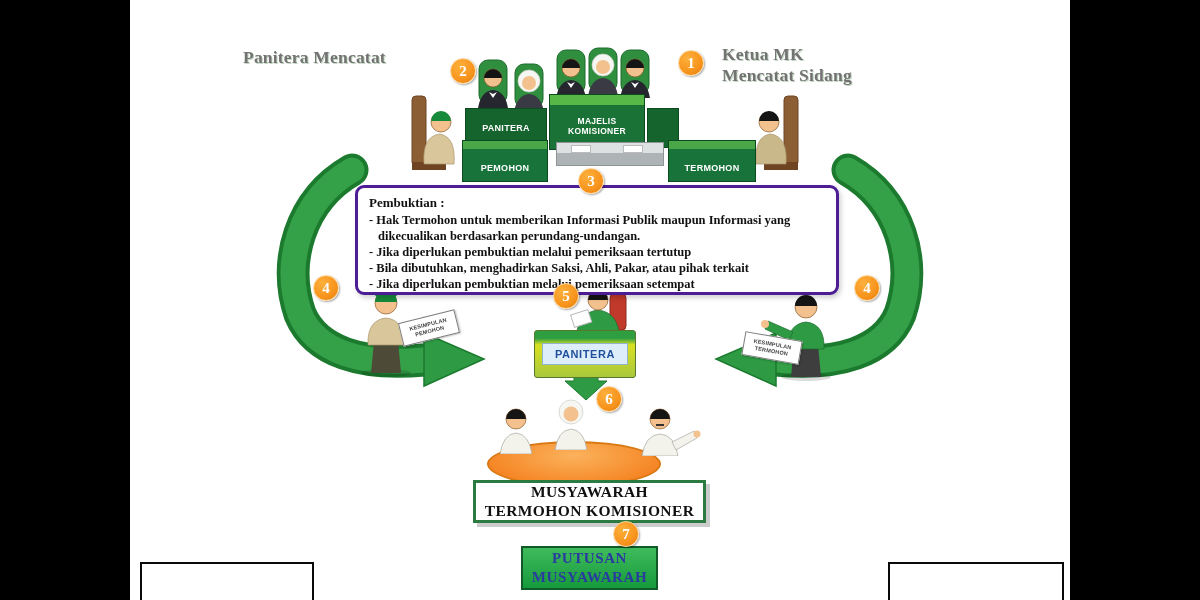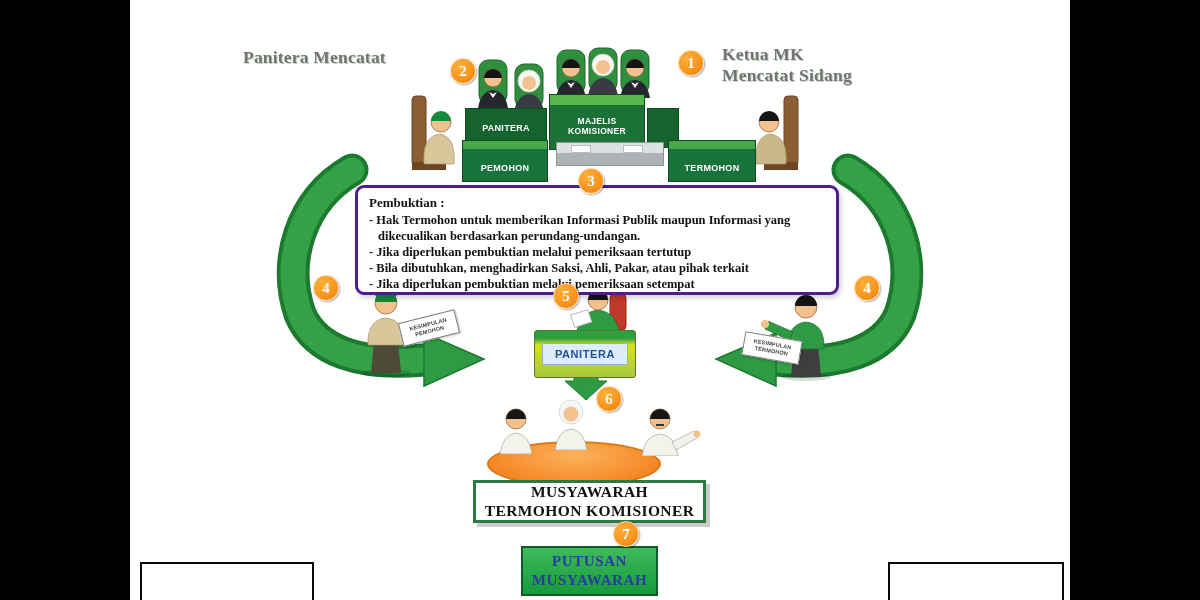--- a/index.html
+++ b/index.html
@@ -47,21 +47,21 @@
   .round-table{position:absolute;left:487px;top:441px;width:170px;height:42px;z-index:3;
                border-radius:50%;border:2px solid #D97914;
                background:radial-gradient(ellipse at 50% 30%,#FBB25C,#F58220 80%);}
 
   .musyawarah{position:absolute;left:473px;top:480px;width:233px;height:43px;box-sizing:border-box;
               background:#fff;border:3px solid #2A7A42;z-index:5;
               display:flex;flex-direction:column;align-items:center;justify-content:center;
               font-weight:bold;font-size:15.5px;line-height:1.2;letter-spacing:.4px;color:#101010;
               box-shadow:4px 4px 0 rgba(140,140,140,.45);}
 
-  .putusan{position:absolute;left:521px;top:546px;width:137px;height:50px;box-sizing:border-box;
+  .putusan{position:absolute;left:521px;top:546px;width:137px;height:44px;box-sizing:border-box;
            background:linear-gradient(180deg,#3FBB5C,#169A3C);border:2px solid #0F5A26;z-index:5;
            display:flex;flex-direction:column;align-items:center;justify-content:center;
            font-weight:bold;font-size:15px;line-height:1.25;letter-spacing:.6px;color:#2A3BA0;}
 
   .corner-box{position:absolute;background:#fff;border:2px solid #0a0a0a;height:46px;z-index:2;}
 
   #arrow-layer{position:absolute;left:0;top:0;z-index:2;pointer-events:none;}
 </style>
 </head>
 <body>

